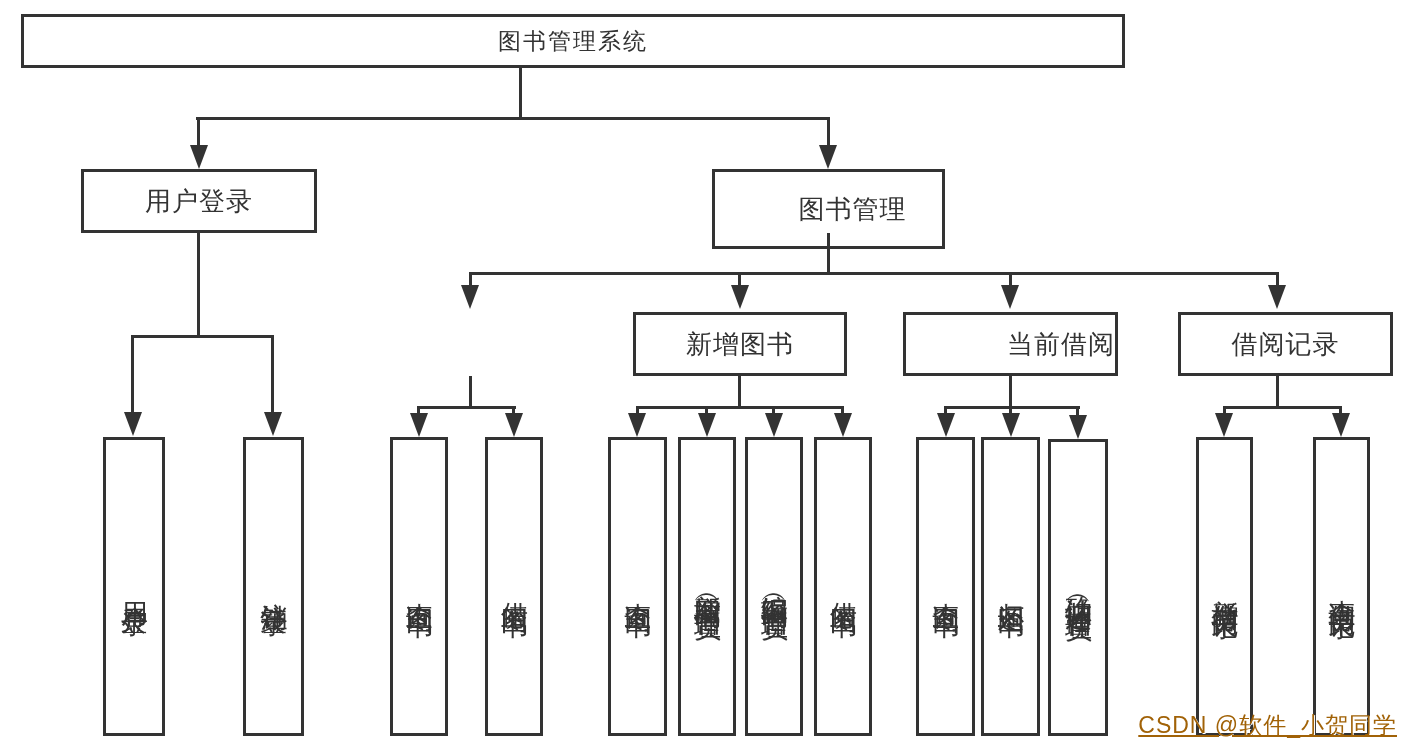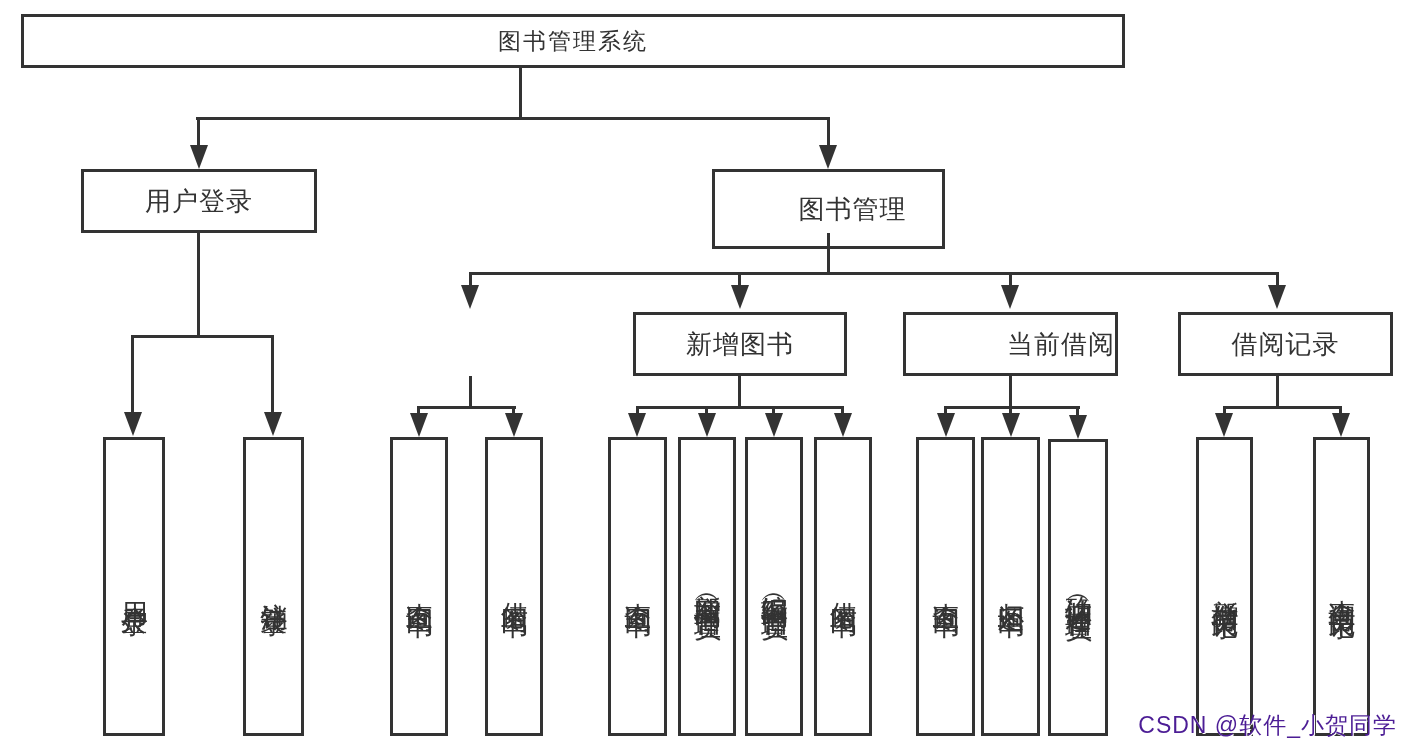--- a/index.html
+++ b/index.html
@@ -58,25 +58,26 @@
     height: 0;
     border-left: 9px solid transparent;
     border-right: 9px solid transparent;
     border-top: 24px solid #333333;
   }
   .watermark {
     position: absolute;
     right: 8px;
     top: 710px;
     font-size: 23px;
-    color: #4c1d95;
+    color: #a16207;
     letter-spacing: 1px;
     text-shadow: 1px 1px 0 #ffffff;
     z-index: 5;
     white-space: nowrap;
+    text-decoration: underline;
   }
 </style>
 </head>
 <body>
 
 <div id="stage">
 
   <div class="node root" style="left:21px; top:14px; width:1104px; height:54px;">
     <span>图书管理系统</span>
   </div>

